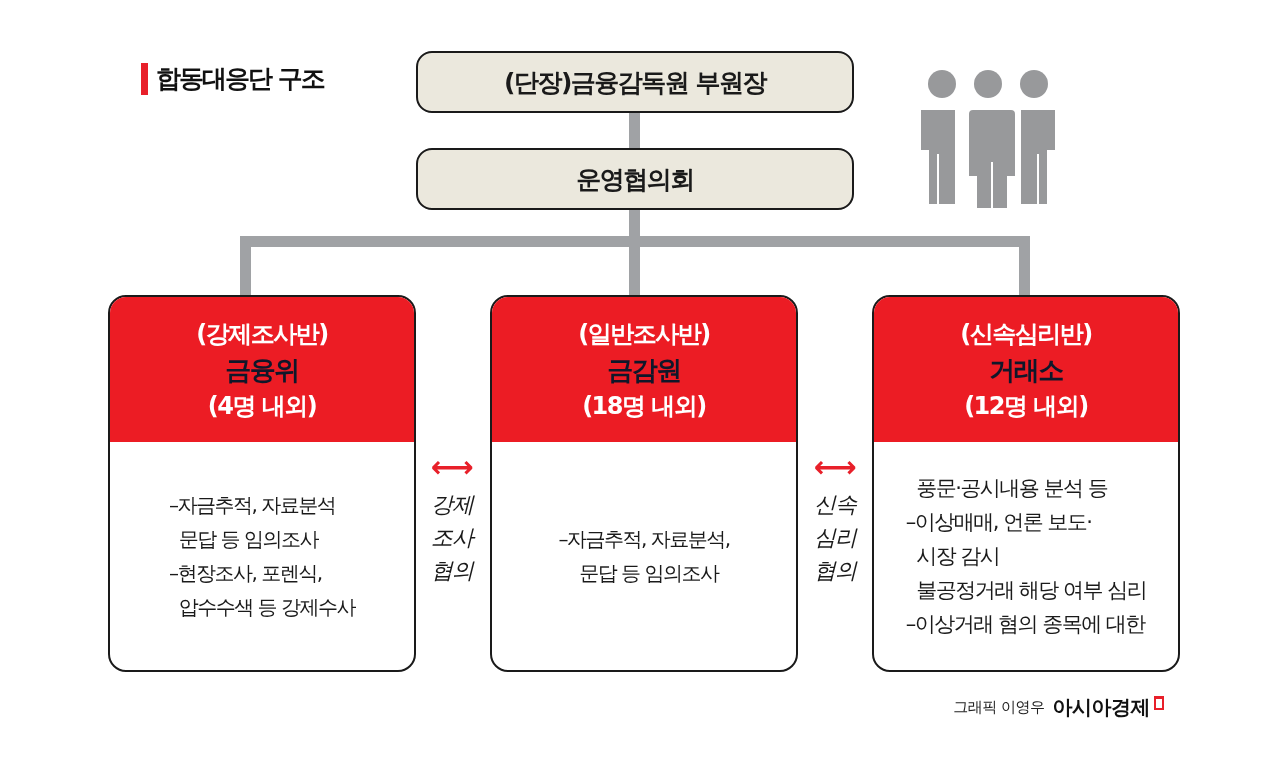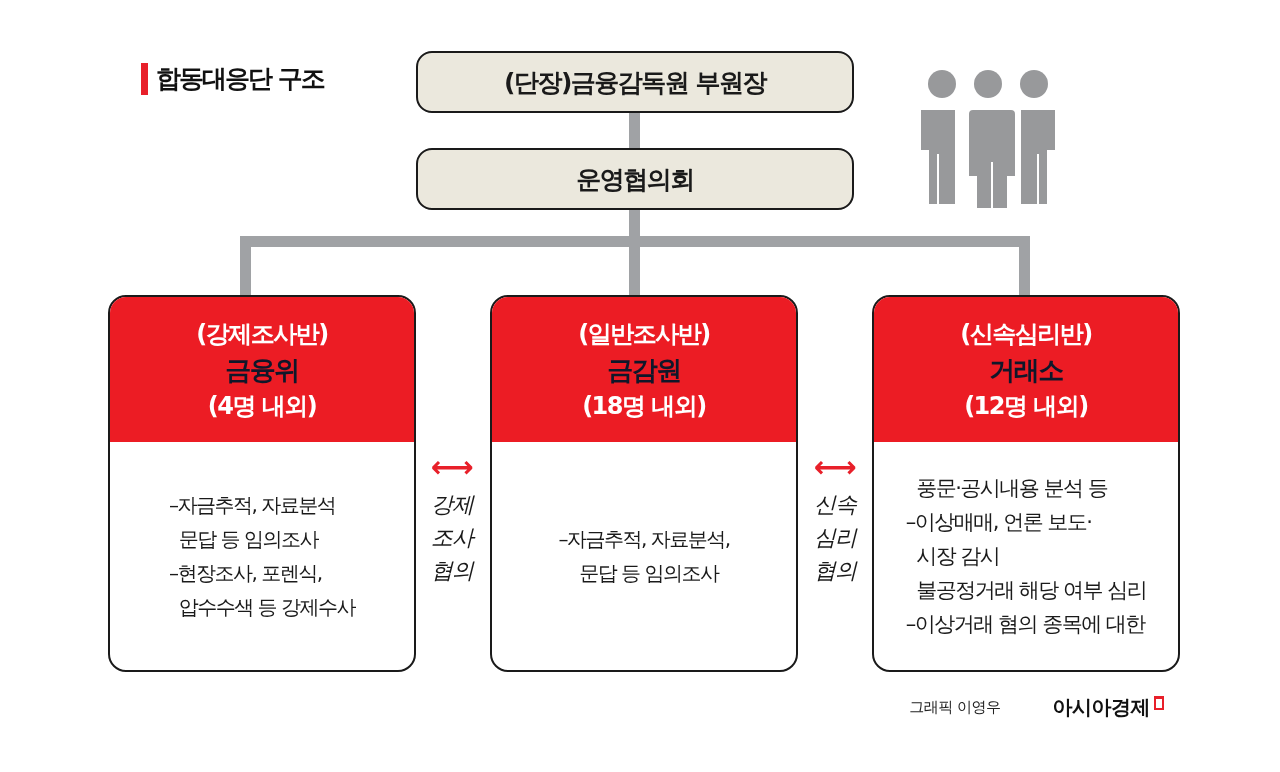--- a/index.html
+++ b/index.html
@@ -23,21 +23,21 @@
                align-items:center; justify-content:center; }
   .card-body ul { list-style:none; margin:0; padding:0; font-size:20px; letter-spacing:-1.5px;
                   line-height:34px; color:#1a1a1a; }
   .card-body li { white-space:pre; }
   .link { position:absolute; top:452px; width:60px; text-align:center; }
   .link .arrow { color:#e8202a; font-size:30px; line-height:30px; font-weight:bold; }
   .link .lbl { font-size:22px; line-height:33px; letter-spacing:-1px; margin-top:6px;font-style:italic; }
   .people { position:absolute; left:915px; top:66px; }
   .credit { position:absolute; right:116px; top:694px; display:flex; align-items:center; }
   .credit .by { font-size:15px; color:#222; margin-right:8px; letter-spacing:-0.5px; }
-  .credit .brand { font-size:20px; font-weight:bold; color:#111; letter-spacing:-0.5px;margin-left:44px; }
+  .credit .brand { font-size:20px; font-weight:bold; color:#111; letter-spacing:-0.5px; }
   .credit .mark { width:6px; height:9px; border:2px solid #e8202a; border-top-width:3px; margin-left:4px; align-self:flex-start; margin-top:2px; }
 </style>
 </head>
 <body>
 
 <div class="title-wrap">
   <div class="title-bar"></div>
   <div class="title">합동대응단 구조</div>
 </div>
 

